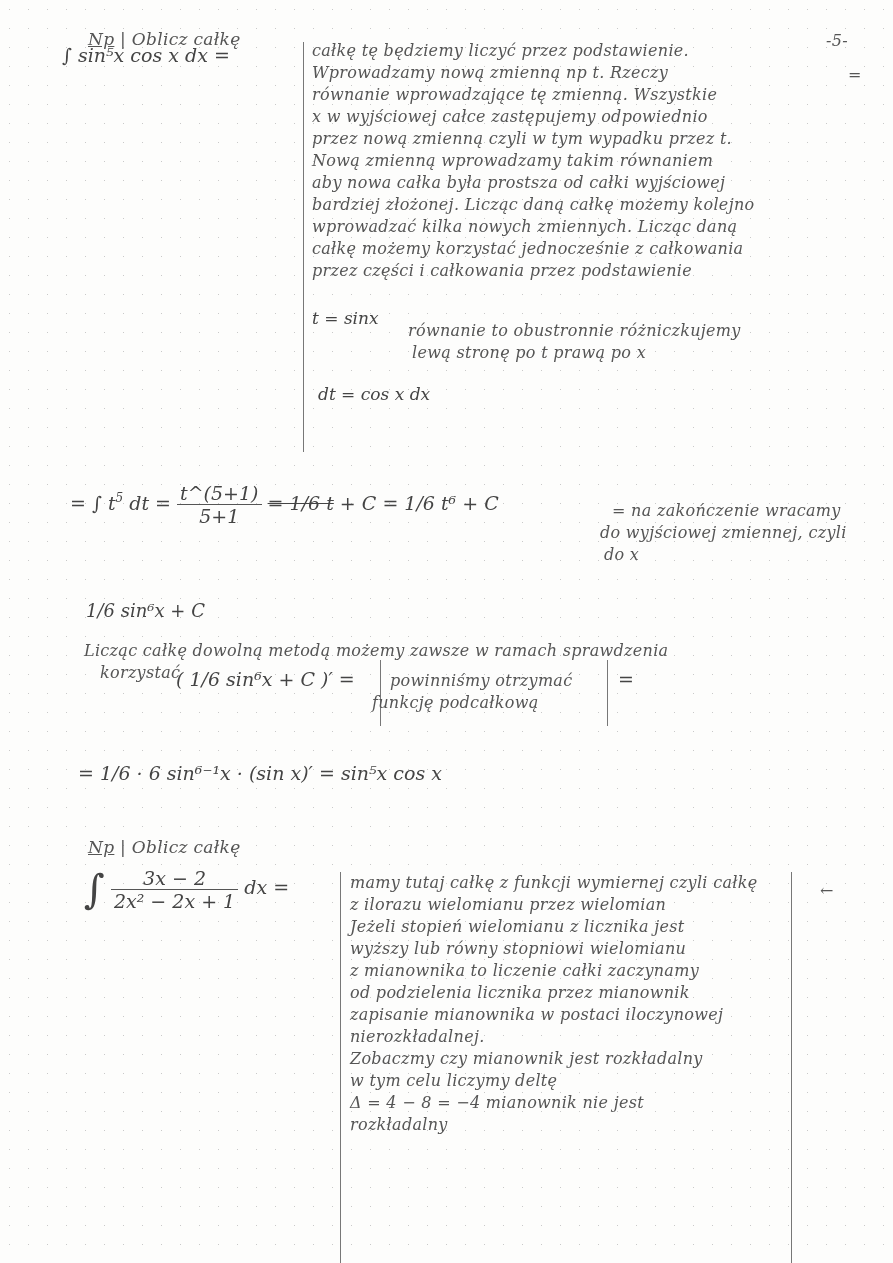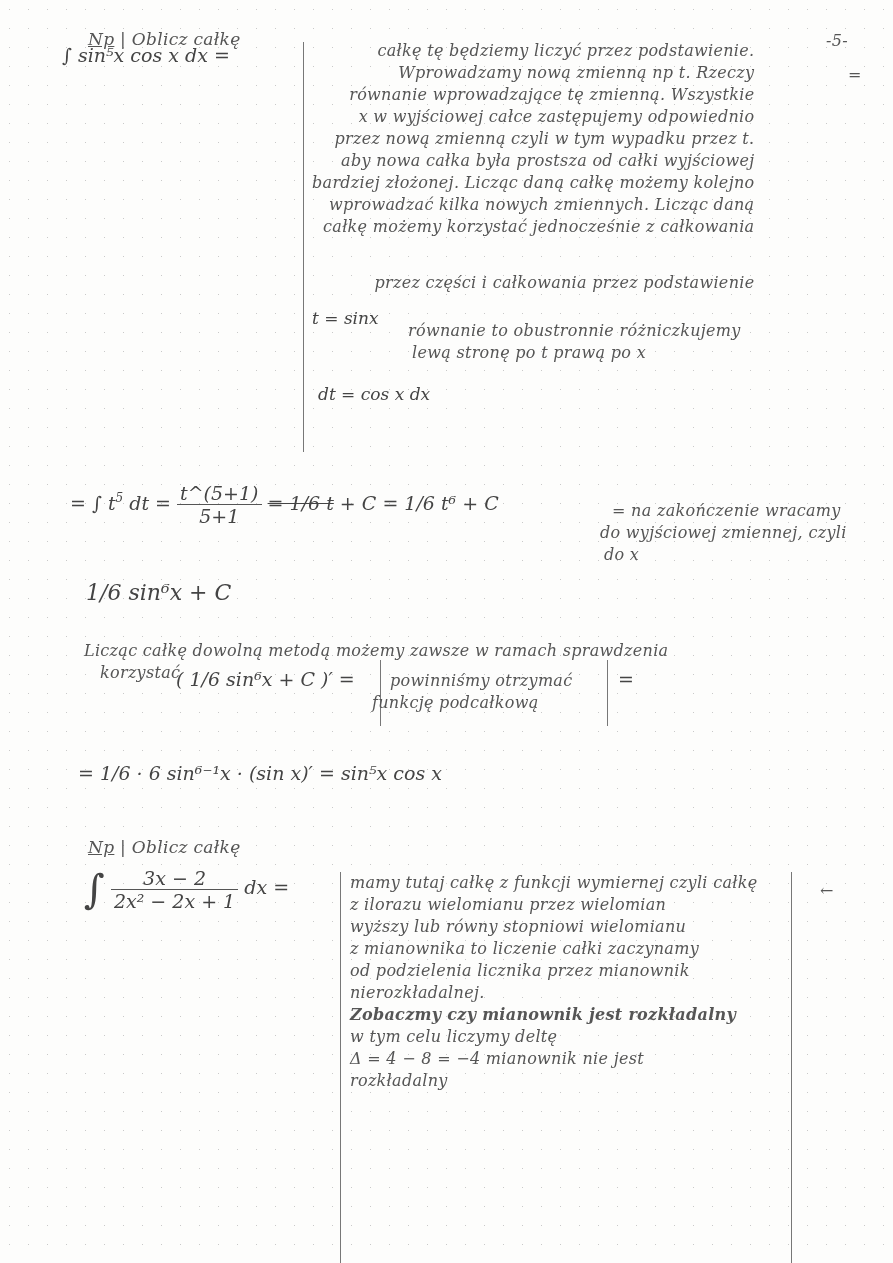--- a/index.html
+++ b/index.html
@@ -27,31 +27,32 @@
 <div class="hw" style="left:826px;top:30px;">-5-</div>
 <div class="hw" style="left:848px;top:64px;">=</div>
 
 <div class="hw" style="left:88px;top:28px;font-size:17px;">
   <span class="ul">Np</span> |
   <span>Oblicz całkę</span>
 </div>
 <div class="math" style="left:62px;top:44px;">∫ sin⁵x cos x dx =</div>
 
 <div class="box-l" style="left:303px;top:42px;height:410px;"></div>
-<div style="position:absolute;left:312px;top:40px;text-align:right;">
+<div style="position:absolute;left:312px;top:40px;">
   <div class="hw" style="position:relative;">całkę tę będziemy liczyć przez podstawienie.</div>
   <div class="hw" style="position:relative;">Wprowadzamy nową zmienną np t. Rzeczy</div>
   <div class="hw" style="position:relative;">równanie wprowadzające tę zmienną. Wszystkie</div>
   <div class="hw" style="position:relative;">x w wyjściowej całce zastępujemy odpowiednio</div>
   <div class="hw" style="position:relative;">przez nową zmienną czyli w tym wypadku przez t.</div>
+  <div class="hw" style="position:relative;">Nową zmienną wprowadzamy takim równaniem</div>
   <div class="hw" style="position:relative;">aby nowa całka była prostsza od całki wyjściowej</div>
   <div class="hw" style="position:relative;">bardziej złożonej. Licząc daną całkę możemy kolejno</div>
   <div class="hw" style="position:relative;">wprowadzać kilka nowych zmiennych. Licząc daną</div>
   <div class="hw" style="position:relative;">całkę możemy korzystać jednocześnie z całkowania</div>
-  <div class="hw" style="position:relative;margin-top:34px;">przez części i całkowania przez podstawienie</div>
+  <div class="hw" style="position:relative;">przez części i całkowania przez podstawienie</div>
 </div>
 
 <div class="math" style="left:312px;top:308px;font-size:17px;">t = sinx</div>
 <div class="hw" style="left:408px;top:320px;">równanie to obustronnie różniczkujemy</div>
 <div class="hw" style="left:412px;top:342px;">lewą stronę po t prawą po x</div>
 <div class="math" style="left:318px;top:384px;font-size:17px;">dt = cos x dx</div>
 
 <div class="math" style="left:70px;top:482px;">
   <span>= ∫ t</span><sup>5</sup>
   <span>dt =</span>
@@ -61,21 +62,21 @@
   </span>
   <span class="strike">= 1/6 t</span>
   <span>+ C = </span>
   <span>1/6</span>
   <span>t⁶ + C</span>
 </div>
 <div class="hw" style="left:612px;top:500px;">= na zakończenie wracamy</div>
 <div class="hw" style="left:600px;top:522px;">do wyjściowej zmiennej, czyli</div>
 <div class="hw" style="left:604px;top:544px;">do x</div>
 
-<div class="math" style="left:86px;top:580px;font-size:22px;">1/6 sin⁶x + C</div>
+<div class="math" style="left:86px;top:600px;font-size:18px;">1/6 sin⁶x + C</div>
 
 <div class="hw" style="left:84px;top:640px;">Licząc całkę dowolną metodą możemy zawsze w ramach sprawdzenia</div>
 <div class="hw" style="left:100px;top:662px;">korzystać</div>
 <div class="math" style="left:176px;top:668px;">( 1/6 sin⁶x + C )′ =</div>
 <div class="box-l box-r" style="left:380px;top:660px;width:226px;height:66px;"></div>
 <div class="hw" style="left:390px;top:670px;">powinniśmy otrzymać</div>
 <div class="hw" style="left:372px;top:692px;">funkcję podcałkową</div>
 <div class="math" style="left:618px;top:668px;">=</div>
 <div class="math" style="left:78px;top:762px;">= 1/6 · 6 sin⁶⁻¹x · (sin x)′ = sin⁵x cos x</div>
 
@@ -90,21 +91,23 @@
     <span class="d">2x² − 2x + 1</span>
   </span>
   <span>dx =</span>
 </div>
 
 <div class="box-l box-r" style="left:340px;top:872px;width:450px;height:391px;"></div>
 <div class="hw" style="left:820px;top:880px;">←</div>
 <div style="position:absolute;left:350px;top:872px;">
   <div class="hw" style="position:relative;">mamy tutaj całkę z funkcji wymiernej czyli całkę</div>
   <div class="hw" style="position:relative;">z ilorazu wielomianu przez wielomian</div>
+  <div class="hw" style="position:relative;">Jeżeli stopień wielomianu z licznika jest</div>
   <div class="hw" style="position:relative;">wyższy lub równy stopniowi wielomianu</div>
   <div class="hw" style="position:relative;">z mianownika to liczenie całki zaczynamy</div>
   <div class="hw" style="position:relative;">od podzielenia licznika przez mianownik</div>
+  <div class="hw" style="position:relative;">zapisanie mianownika w postaci iloczynowej</div>
   <div class="hw" style="position:relative;">nierozkładalnej.</div>
-  <div class="hw" style="position:relative;font-weight:bold;">Zobaczmy czy mianownik jest rozkładalny</div>
+  <div class="hw" style="position:relative;">Zobaczmy czy mianownik jest rozkładalny</div>
   <div class="hw" style="position:relative;">w tym celu liczymy deltę</div>
   <div class="hw" style="position:relative;">Δ = 4 − 8 = −4 mianownik nie jest</div>
   <div class="hw" style="position:relative;">rozkładalny</div>
 </div>
 
 </body></html>

